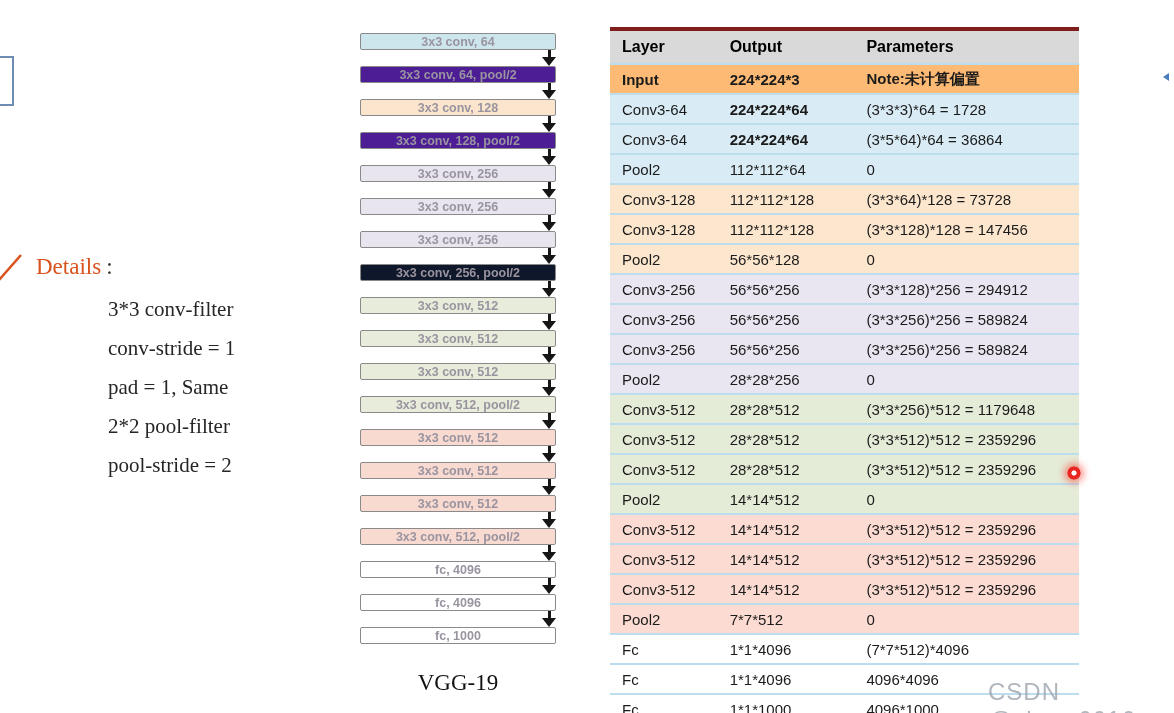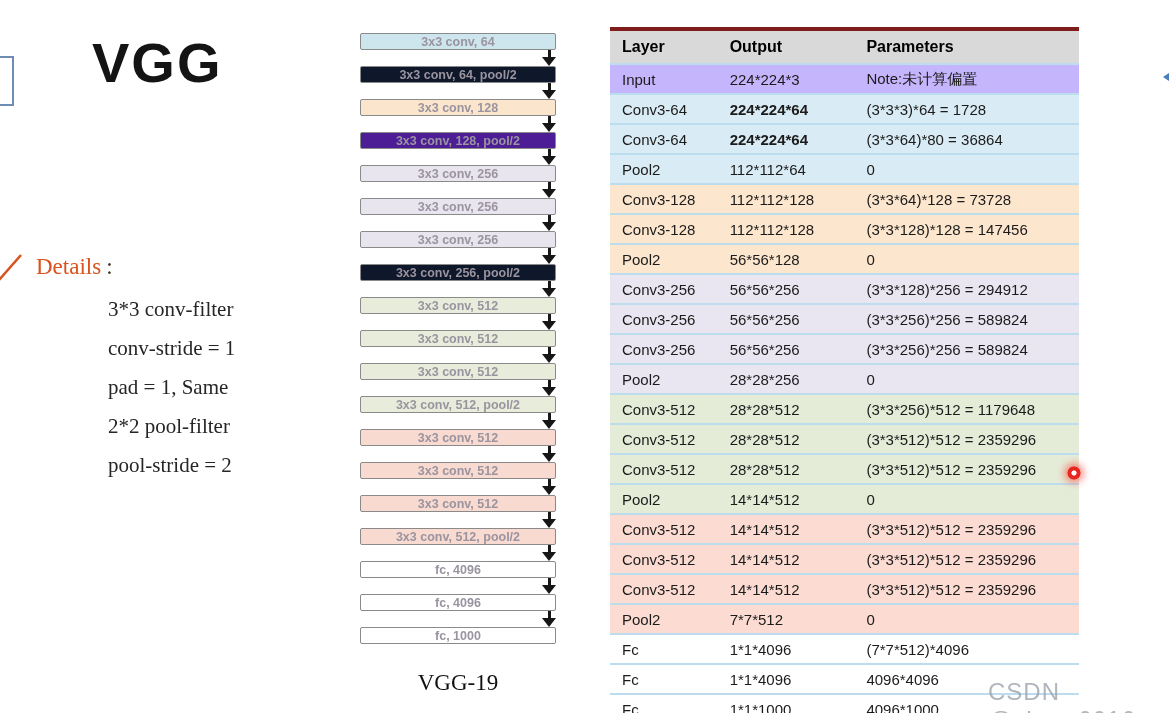--- a/index.html
+++ b/index.html
@@ -51,21 +51,20 @@
   .watermark{position:absolute;left:988px;top:678px;font-size:24px;color:#9ba2ab;
              opacity:.78;letter-spacing:1px;}
 </style>
 </head>
 <body>
 
 <div class="stage">
 
   <div class="partial-box"></div>
 
-  <h1 class="vgg-title" style="margin:0;">VGG</h1>
 
   <svg class="check-icon" width="32" height="32" viewBox="0 0 32 32">
     <path d="M0 25 L8 28 L30 3" fill="none" stroke="#d9531e" stroke-width="2.6"></path>
   </svg>
 
   <div class="details-row">
     <span>Details</span><span class="colon">:</span>
   </div>
 
   <ul class="details-list" id="details-list">
@@ -75,21 +74,21 @@
       <li>2*2 pool-filter</li>
       <li>pool-stride = 2</li>
     </ul>
 
   <div class="diagram" id="diagram">
       <div class="dbox" style="background: rgb(205, 229, 237);">3x3 conv, 64</div>
       <div class="arrow">
         <i class="stem"></i>
         <i class="head"></i>
       </div>
-      <div class="dbox" style="background: #0f172a;">3x3 conv, 64, pool/2</div>
+      <div class="dbox" style="background: #4c1d95;">3x3 conv, 64, pool/2</div>
       <div class="arrow">
         <i class="stem"></i>
         <i class="head"></i>
       </div>
       <div class="dbox" style="background: rgb(251, 229, 204);">3x3 conv, 128</div>
       <div class="arrow">
         <i class="stem"></i>
         <i class="head"></i>
       </div>
       <div class="dbox" style="background: #4c1d95;">3x3 conv, 128, pool/2</div>
@@ -178,34 +177,34 @@
         <col style="width:260px">
       </colgroup>
     <thead>
       <tr>
         <th>Layer</th>
         <th>Output</th>
         <th>Parameters</th>
       </tr>
     </thead>
     <tbody id="table-body">
-        <tr style="background: #c4b5fd;">
+        <tr style="background: #fdba74; font-weight: bold;">
           <td>Input</td>
           <td>224*224*3</td>
           <td>Note:未计算偏置</td>
         </tr>
         <tr style="background: rgb(217, 235, 244);">
           <td>Conv3-64</td>
           <td class="bold">224*224*64</td>
           <td>(3*3*3)*64 = 1728</td>
         </tr>
         <tr style="background: rgb(217, 235, 244);">
           <td>Conv3-64</td>
           <td class="bold">224*224*64</td>
-          <td>(3*3*64)*80 = 36864</td>
+          <td>(3*5*64)*64 = 36864</td>
         </tr>
         <tr style="background: rgb(217, 235, 244);">
           <td>Pool2</td>
           <td>112*112*64</td>
           <td>0</td>
         </tr>
         <tr style="background: rgb(252, 230, 205);">
           <td>Conv3-128</td>
           <td>112*112*128</td>
           <td>(3*3*64)*128 = 73728</td>

